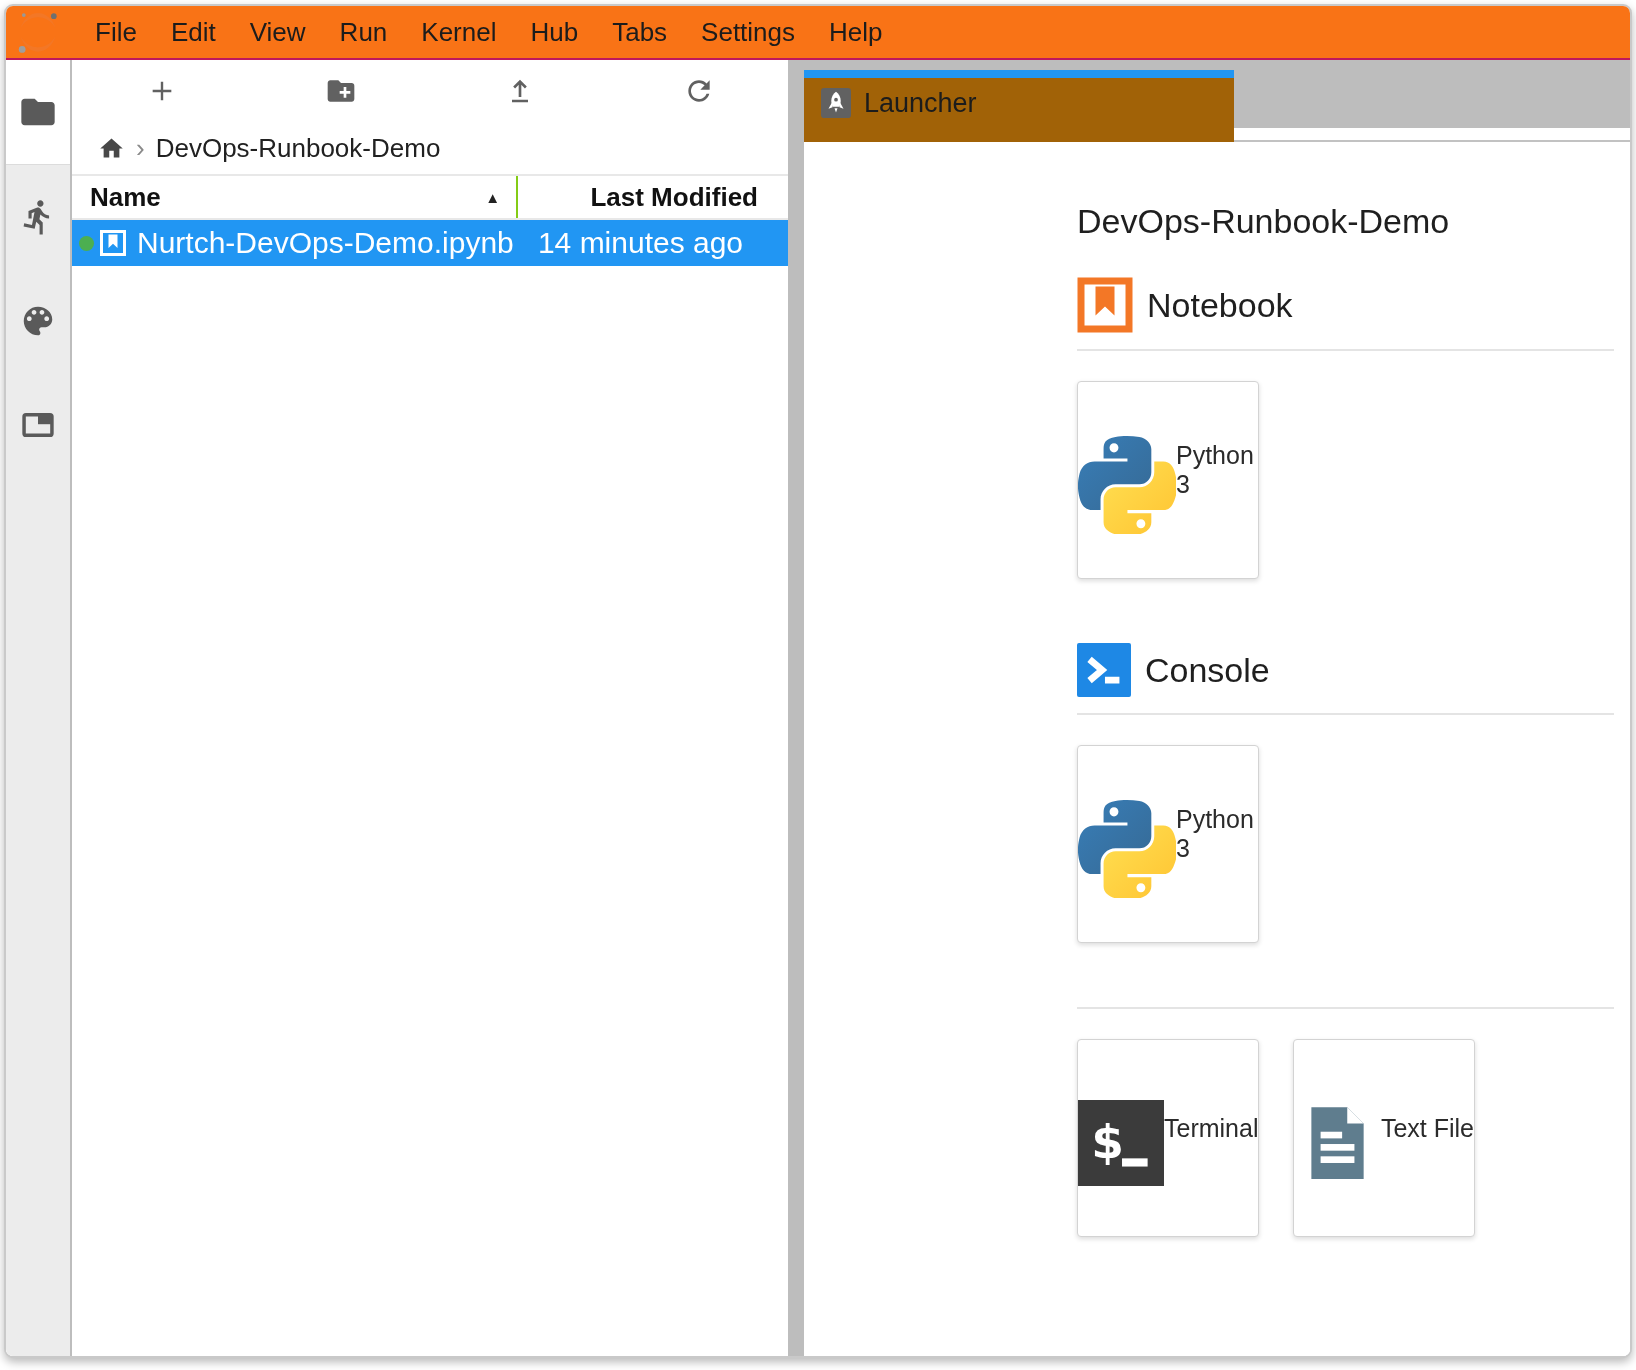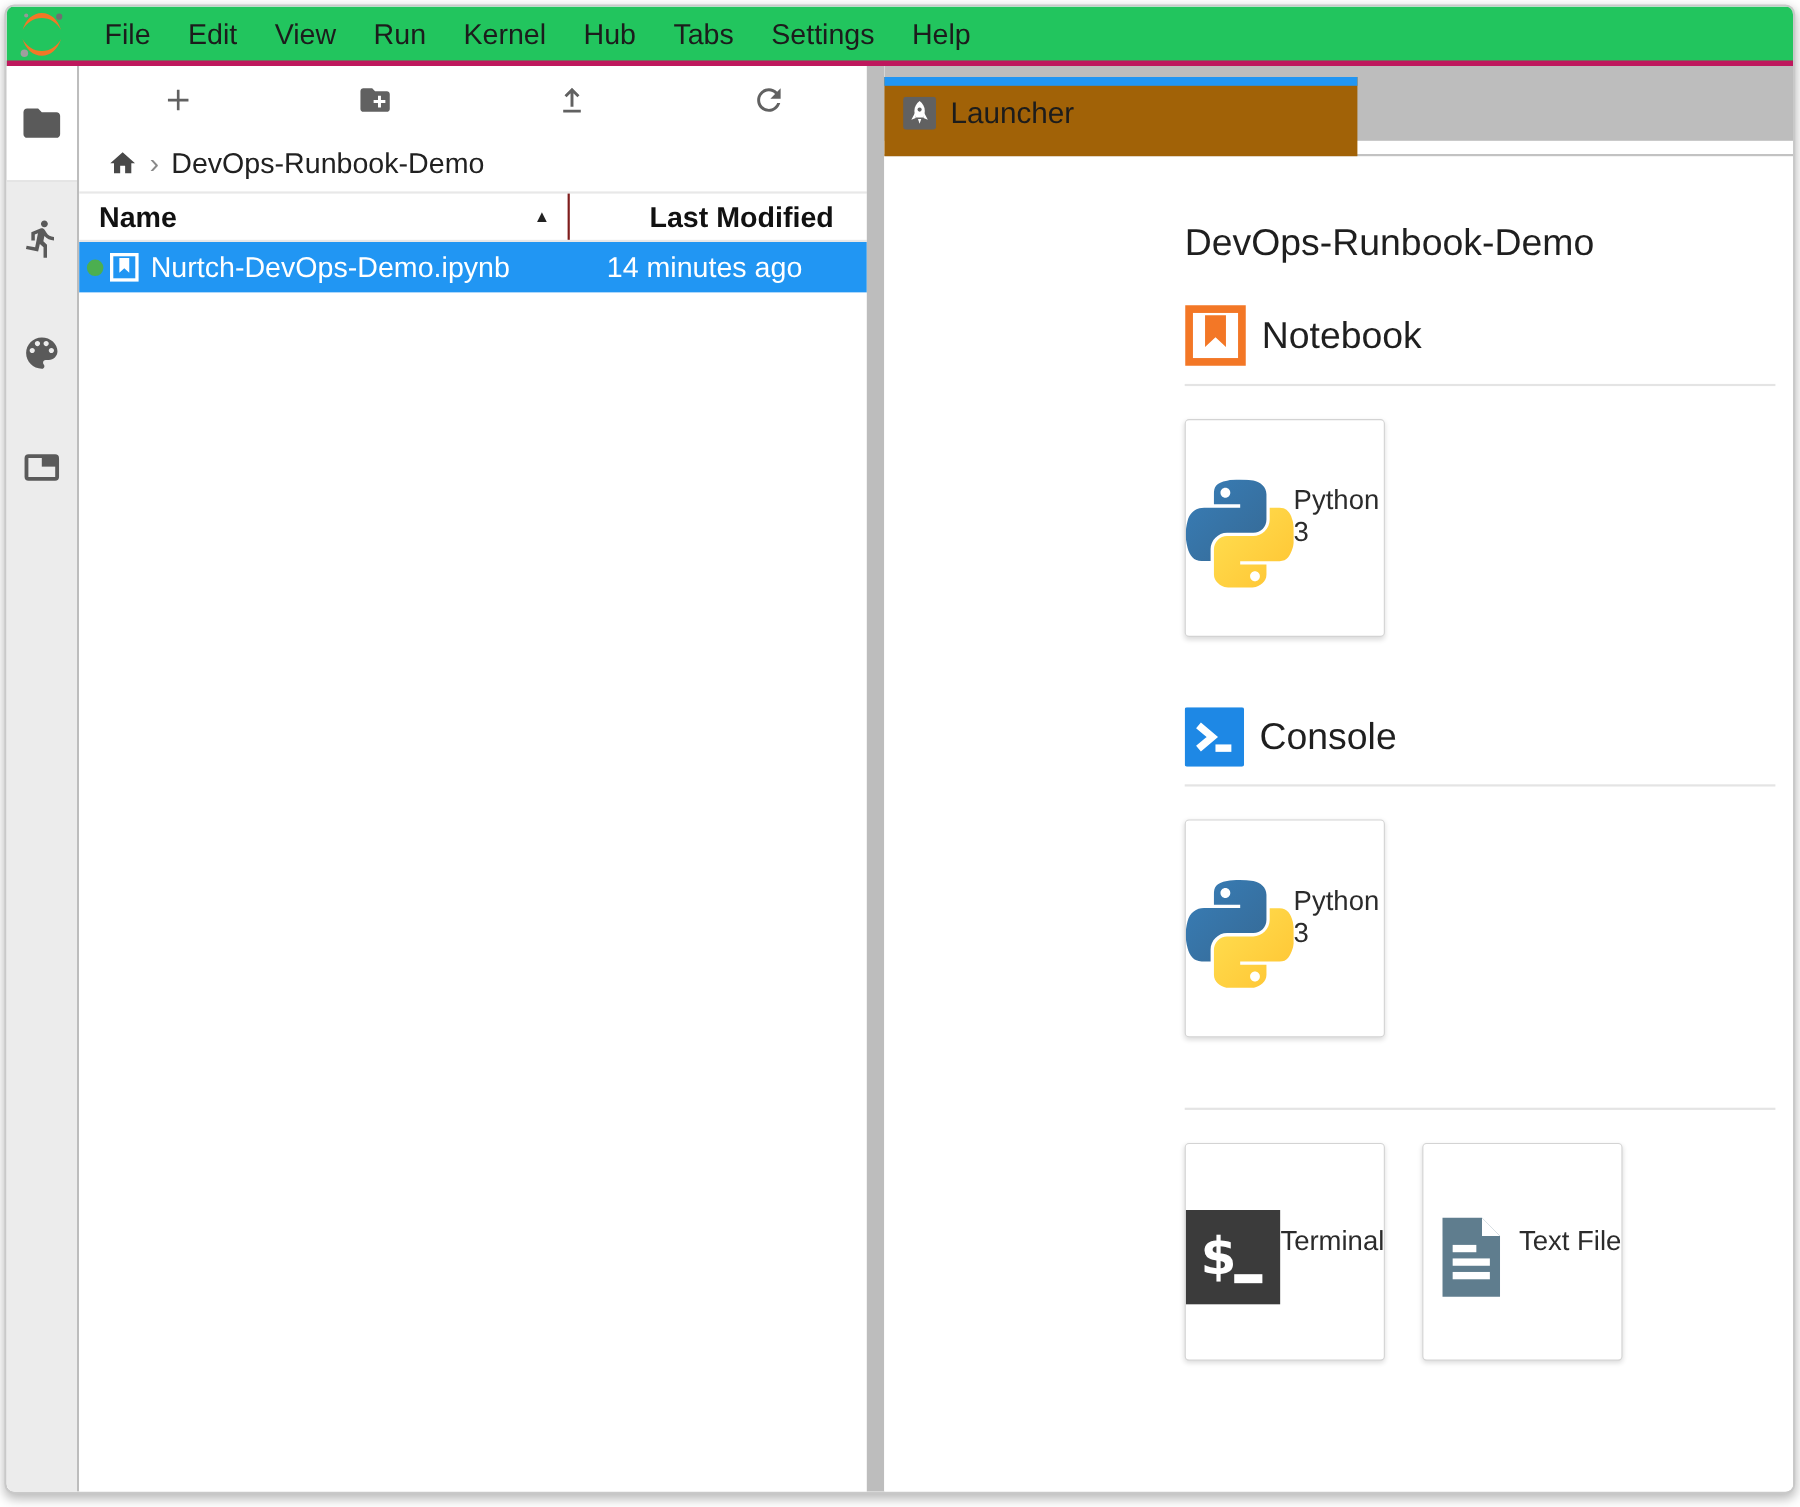--- a/index.html
+++ b/index.html
@@ -5,21 +5,21 @@
   html,body{margin:0;padding:0;background:#fff;width:1636px;height:1370px;
     font-family:"Liberation Sans","DejaVu Sans",sans-serif;-webkit-font-smoothing:antialiased;}
   *{box-sizing:border-box;}
 
   .window{position:absolute;left:4px;top:4px;width:1628px;height:1354px;
     background:#fff;border:2px solid #c9c9c9;border-radius:9px;overflow:hidden;
     box-shadow:0 4px 10px rgba(0,0,0,.28);display:flex;flex-direction:column;}
 
   
   .menubar{height:54px;flex:0 0 54px;display:flex;align-items:center;
-    border-bottom:5px solid #be185d;background:#22c55e;padding-left:8px;}
+    border-bottom:2px solid #be185d;background:#f97316;padding-left:8px;}
   .logo{width:48px;height:48px;margin-right:16px;flex:0 0 auto;}
   .menu-item{font-size:26px;color:#1c1c1c;padding:0 17px;cursor:default;line-height:52px;}
 
   .body{flex:1;display:flex;min-height:0;}
 
   
   .sidebar{width:66px;flex:0 0 66px;background:#fff;border-right:2px solid #bdbdbd;
     display:flex;flex-direction:column;}
   .sidebar-tab{height:104px;display:flex;align-items:center;justify-content:center;}
   .sidebar-rest{flex:1;background:#ececec;border-top:1px solid #dcdcdc;
@@ -32,24 +32,24 @@
   .fb-toolbar-btn{flex:1;display:flex;align-items:center;justify-content:center;cursor:pointer;}
   .fb-toolbar-btn svg{fill:none;stroke:none;}
   .fb-breadcrumb{height:54px;flex:0 0 54px;display:flex;align-items:center;
     padding-left:26px;border-bottom:2px solid #e8e8e8;}
   .fb-crumb-sep{font-size:26px;color:#8a8a8a;margin:0 11px;}
   .fb-crumb-path{font-size:26px;color:#212121;}
   .fb-header{height:44px;flex:0 0 44px;display:flex;align-items:stretch;
     border-bottom:2px solid #e8e8e8;font-weight:bold;font-size:26px;color:#111;}
   .fb-col-name{flex:1;display:flex;align-items:center;padding-left:18px;}
   .fb-sort{margin-left:auto;margin-right:16px;font-size:15px;color:#222;}
-  .fb-col-mod{width:272px;border-left:2px solid #7f1d1d;display:flex;align-items:center;
+  .fb-col-mod{width:272px;border-left:2px solid #84cc16;display:flex;align-items:center;
     justify-content:flex-end;padding-right:30px;}
   .fb-row{height:46px;flex:0 0 46px;display:flex;align-items:center;
-    background:var(--selection-blue);color:#fff;font-size:26px;cursor:pointer;}
+    background:var(--selection-blue);color:#fff;font-size:30px;cursor:pointer;}
   .fb-row-dot{width:15px;height:15px;border-radius:50%;background:var(--running-green);
     margin-left:7px;flex:0 0 auto;}
   .fb-row-icon{margin-left:5px;flex:0 0 auto;display:flex;}
   .fb-row-name{margin-left:10px;flex:1;white-space:nowrap;overflow:hidden;}
   .fb-row-mod{width:265px;text-align:center;padding-right:30px;flex:0 0 auto;}
   .fb-empty{flex:1;background:#fff;}
 
   
   .splitter{width:16px;flex:0 0 16px;background:#bdbdbd;cursor:col-resize;}
 

